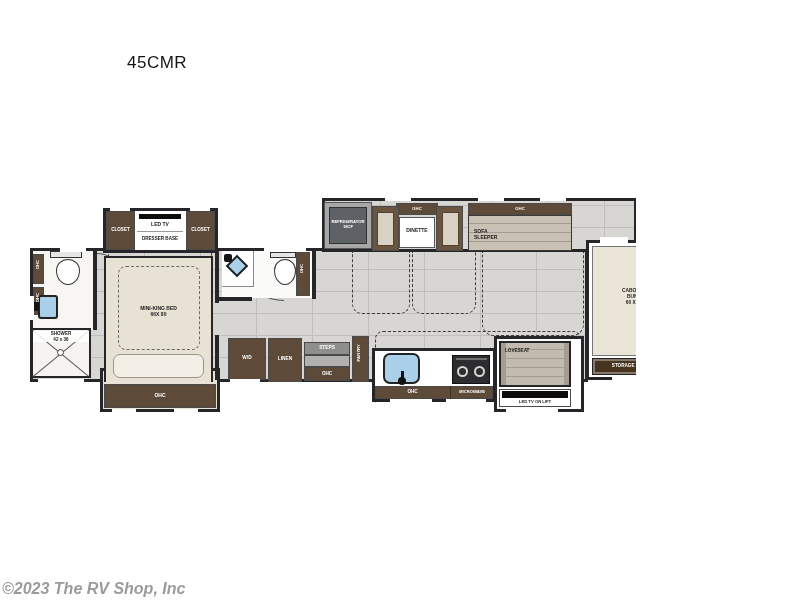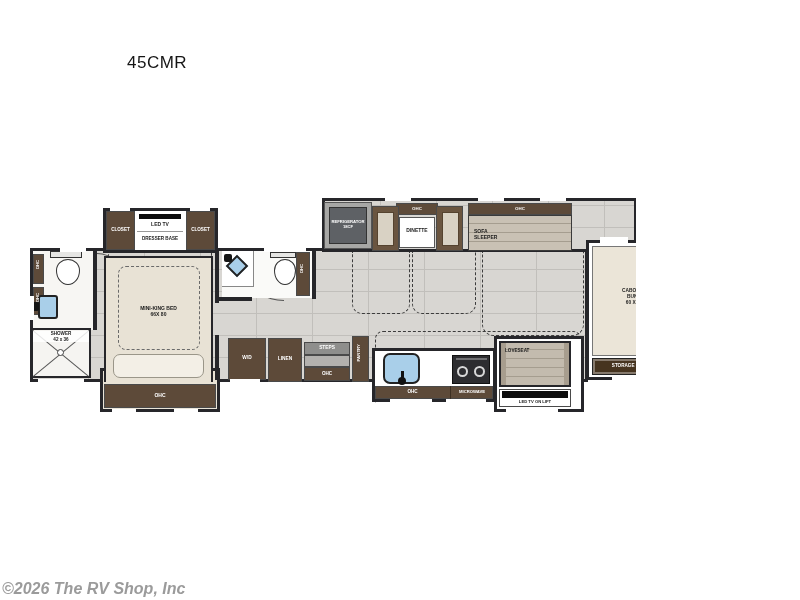--- a/index.html
+++ b/index.html
@@ -186,14 +186,14 @@
   <div class="gap" style="left:27px;top:296px;width:7px;height:24px;"></div>
   <div class="gap" style="left:38px;top:379px;width:46px;height:6px;"></div>
   <div class="gap" style="left:112px;top:409px;width:24px;height:6px;"></div>
   <div class="gap" style="left:174px;top:409px;width:24px;height:6px;"></div>
   <div class="gap" style="left:230px;top:379px;width:30px;height:6px;"></div>
   <div class="gap" style="left:390px;top:399px;width:42px;height:6px;"></div>
   <div class="gap" style="left:446px;top:399px;width:40px;height:6px;"></div>
   <div class="gap" style="left:506px;top:409px;width:52px;height:6px;"></div>
   <div class="gap" style="left:612px;top:377px;width:32px;height:6px;"></div>
 
-  <div class="copyright">©2026 The RV Shop, Inc</div>
+  <div class="copyright">©2023 The RV Shop, Inc</div>
 </div>
 
 </body></html>

